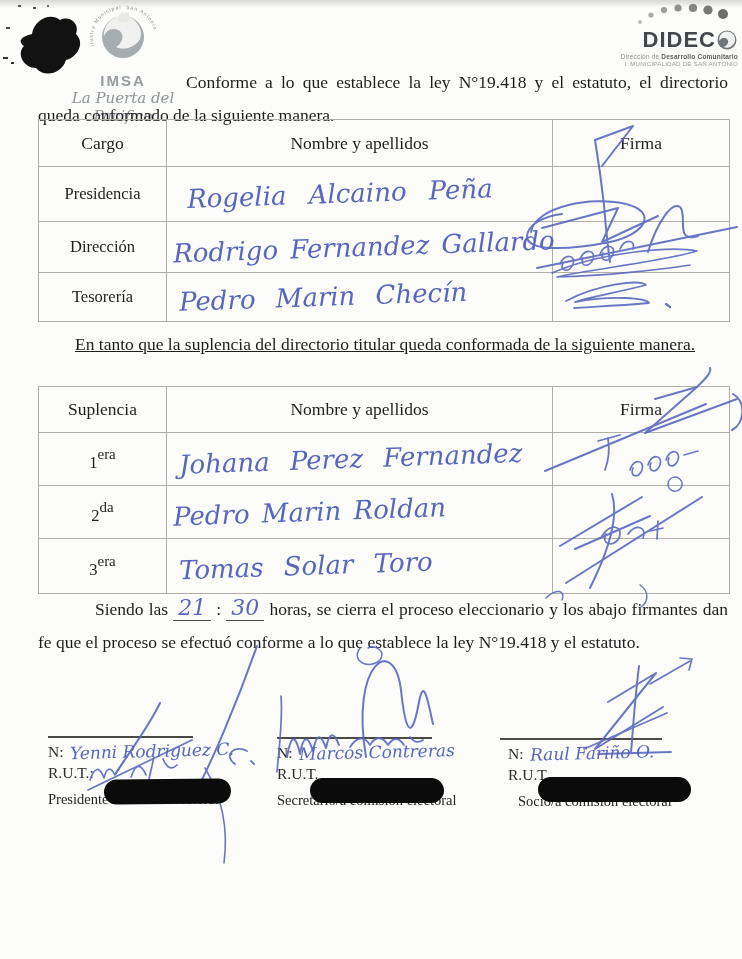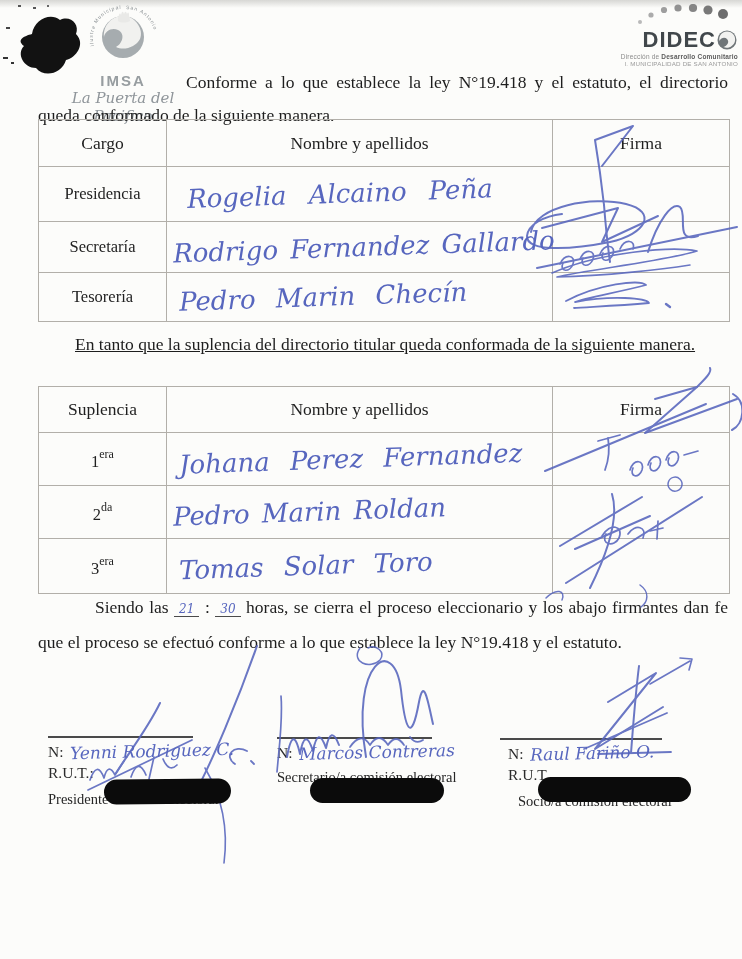--- a/index.html
+++ b/index.html
@@ -22,40 +22,40 @@
   .dideco-cap1 b{color:#5c5c5c;}
   .dideco-cap2{font-family:"Liberation Sans",sans-serif;font-size:6.2px;color:#9a9a9a;
         text-align:right;letter-spacing:.2px;}
 
   
   .para{position:absolute;left:38px;width:690px;font-size:17.5px;line-height:33px;
         text-align:justify;color:#1e1e1e;}
   .para1{top:66px;text-indent:148px;}
   .para2{top:328px;text-indent:37px;text-decoration:underline;}
   .para3{top:591px;text-indent:57px;}
-  .time{font-family:"DejaVu Serif",serif;font-style:italic;color:#5766be;font-size:12px;
+  .time{font-family:"DejaVu Serif",serif;font-style:italic;color:#5766be;font-size:22px;
         border-bottom:1.5px solid #4a4a4a;padding:0 5px;}
 
   
   table.doc{position:absolute;left:38px;width:688px;border-collapse:collapse;table-layout:fixed;}
   table.doc th,table.doc td{border:1px solid #b2afa9;font-weight:normal;padding:0;
         text-align:center;color:#1f1f1f;}
   table.doc th{font-size:17.5px;}
   .t1{top:119px;padding-left:28px;}
   .t2{top:386px;border-radius:22px;}
   .c1{width:127px;font-size:16.5px;}
   .c2{width:385px;}
   .c3{width:176px;}
   .name-cell{text-align:left !important;overflow:visible;}
   .hw{display:inline-block;font-family:"DejaVu Serif",serif;font-style:italic;
         color:#5766be;font-size:26px;white-space:nowrap;transform:rotate(-2deg);}
   .hw.pad1{padding-left:20px;word-spacing:14px;}
   .hw.pad2{padding-left:6px;word-spacing:4px;}
   .hw.pad3{padding-left:12px;word-spacing:12px;}
-  sup.ord{font-size:12px;vertical-align:9px;margin-top:12px;}
+  sup.ord{font-size:15px;vertical-align:9px;margin-top:12px;}
 
   
   .sig{position:absolute;font-size:15.5px;color:#2b2b2b;}
   .sig .line{border-top:2px solid #4a4a4a;margin-bottom:3px;}
   .sig .row{height:23px;white-space:nowrap;}
   .hw-s{font-family:"DejaVu Serif",serif;font-style:italic;color:#5766be;font-size:17px;
         display:inline-block;transform:rotate(-1.5deg);margin-left:6px;}
   .sig .role{font-size:14.5px;margin-top:4px;color:#262626;}
   .redact{position:absolute;background:#0b0b0b;border-radius:13px;height:25px;z-index:6;}
   #ink{position:absolute;left:0;top:0;z-index:5;pointer-events:none;}
@@ -115,21 +115,21 @@
       <th class="c1" style="height:46px">Cargo</th>
       <th class="c2">Nombre y apellidos</th>
       <th class="c3">Firma</th>
     </tr>
     <tr>
       <td class="c1" style="height:54px">Presidencia</td>
       <td class="c2 name-cell"><span class="hw pad1">Rogelia Alcaino Peña</span></td>
       <td class="c3"></td>
     </tr>
     <tr>
-      <td class="c1" style="height:50px">Secretaría</td>
+      <td class="c1" style="height:50px">Dirección</td>
       <td class="c2 name-cell"><span class="hw pad2">Rodrigo Fernandez Gallardo</span></td>
       <td class="c3"></td>
     </tr>
     <tr>
       <td class="c1" style="height:48px">Tesorería</td>
       <td class="c2 name-cell"><span class="hw pad3">Pedro Marin Checín</span></td>
       <td class="c3"></td>
     </tr>
   </tbody>
     </table>
@@ -171,20 +171,21 @@
 
   <div class="sig" style="left:48px;top:736px;width:205px;">
     <div class="line" style="width:145px;"></div>
     <div class="row"><span>N:</span><span class="hw-s">Yenni Rodriguez C.</span></div>
     <div class="row"><span>R.U.T.:</span></div>
     <div class="role">Presidente comisión electoral</div>
   </div>
   <div class="sig" style="left:277px;top:737px;width:205px;">
     <div class="line" style="width:155px;"></div>
     <div class="row"><span>N:</span><span class="hw-s">Marcos Contreras</span></div>
+    <div class="row"><span>R.U.T.</span></div>
     <div class="role">Secretario/a comisión electoral</div>
   </div>
   <div class="sig" style="left:500px;top:738px;width:205px;">
     <div class="line" style="width:162px;"></div>
     <div class="row"><span style="margin-left:8px">N:</span><span class="hw-s">Raul Fariño O.</span></div>
     <div class="row"><span style="margin-left:8px">R.U.T</span></div>
     <div class="role" style="padding-left:18px">Socio/a comisión electoral</div>
   </div>
 
   <div class="redact" style="left:104px;top:779px;width:127px;transform:rotate(-.6deg);"></div>

